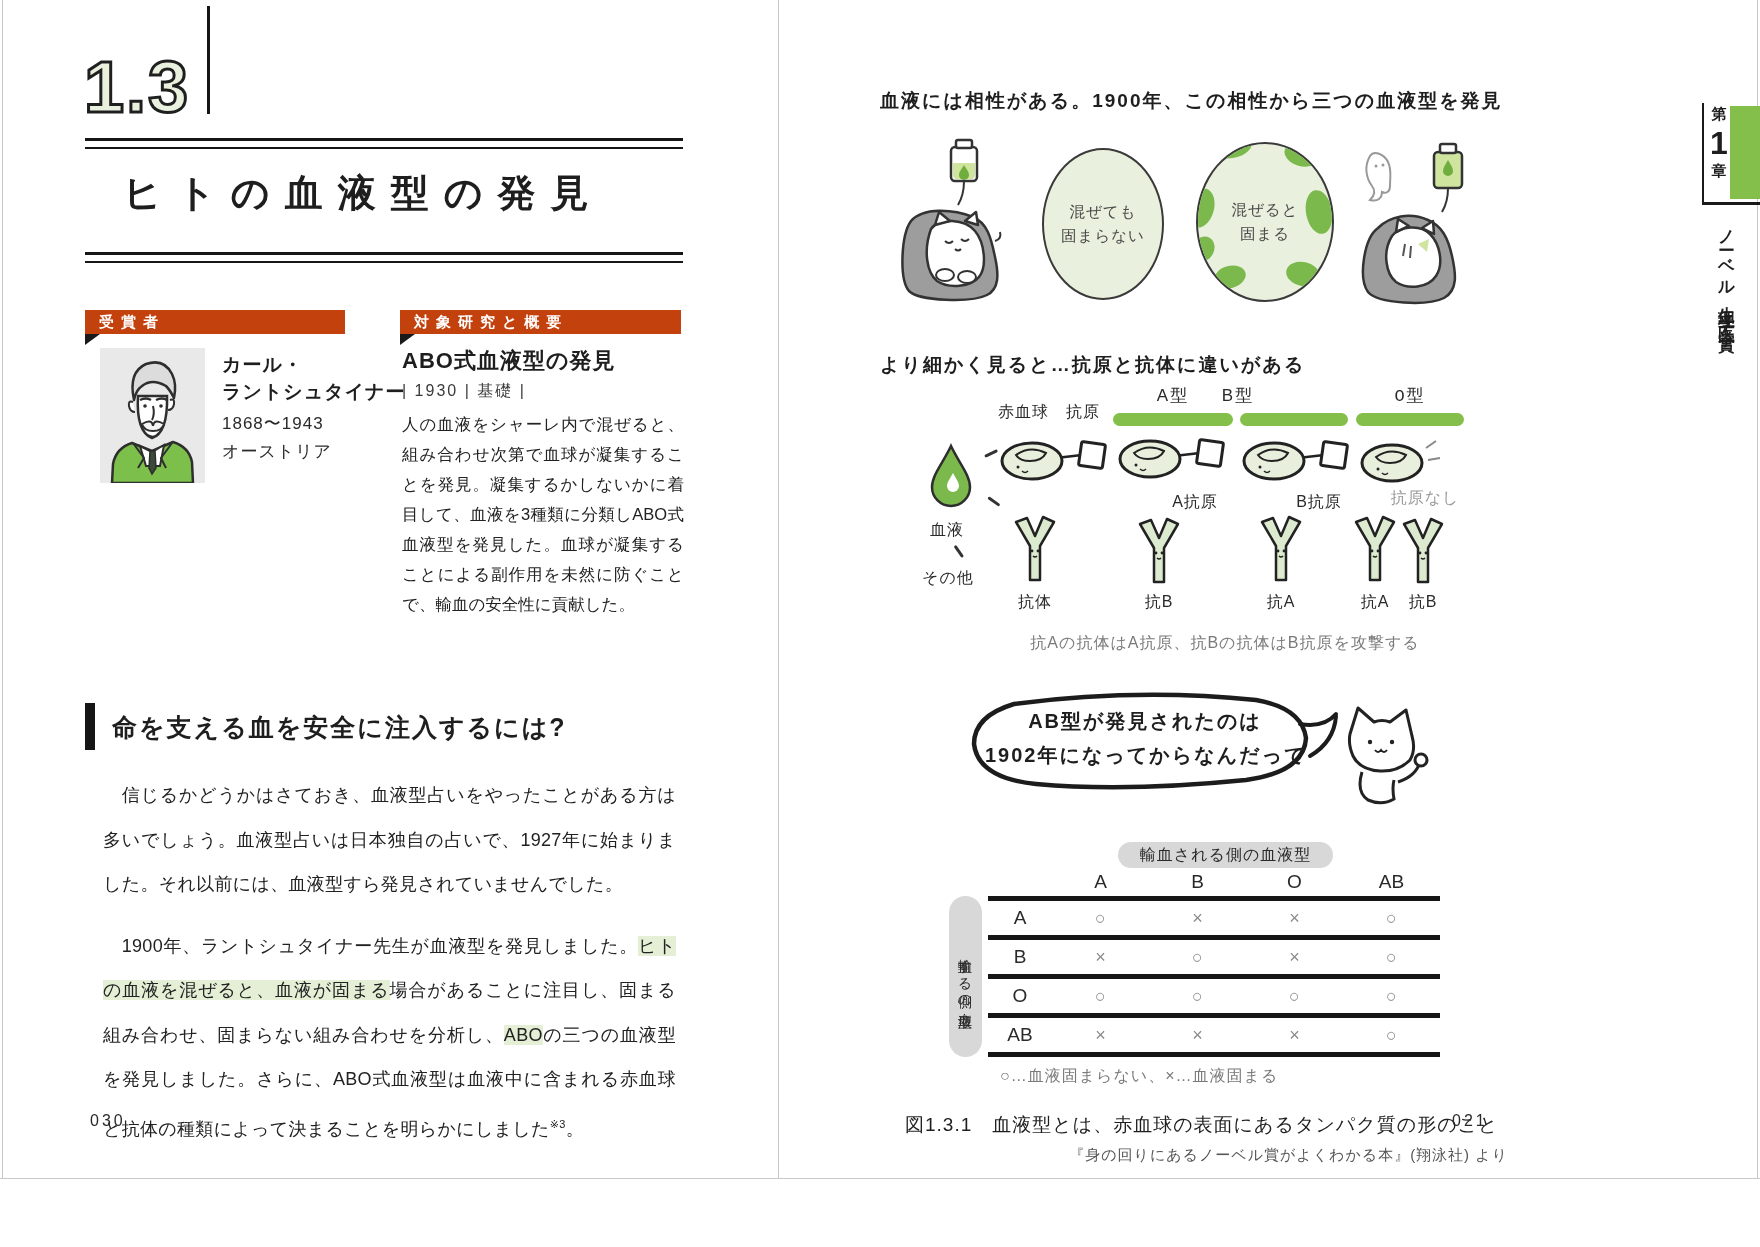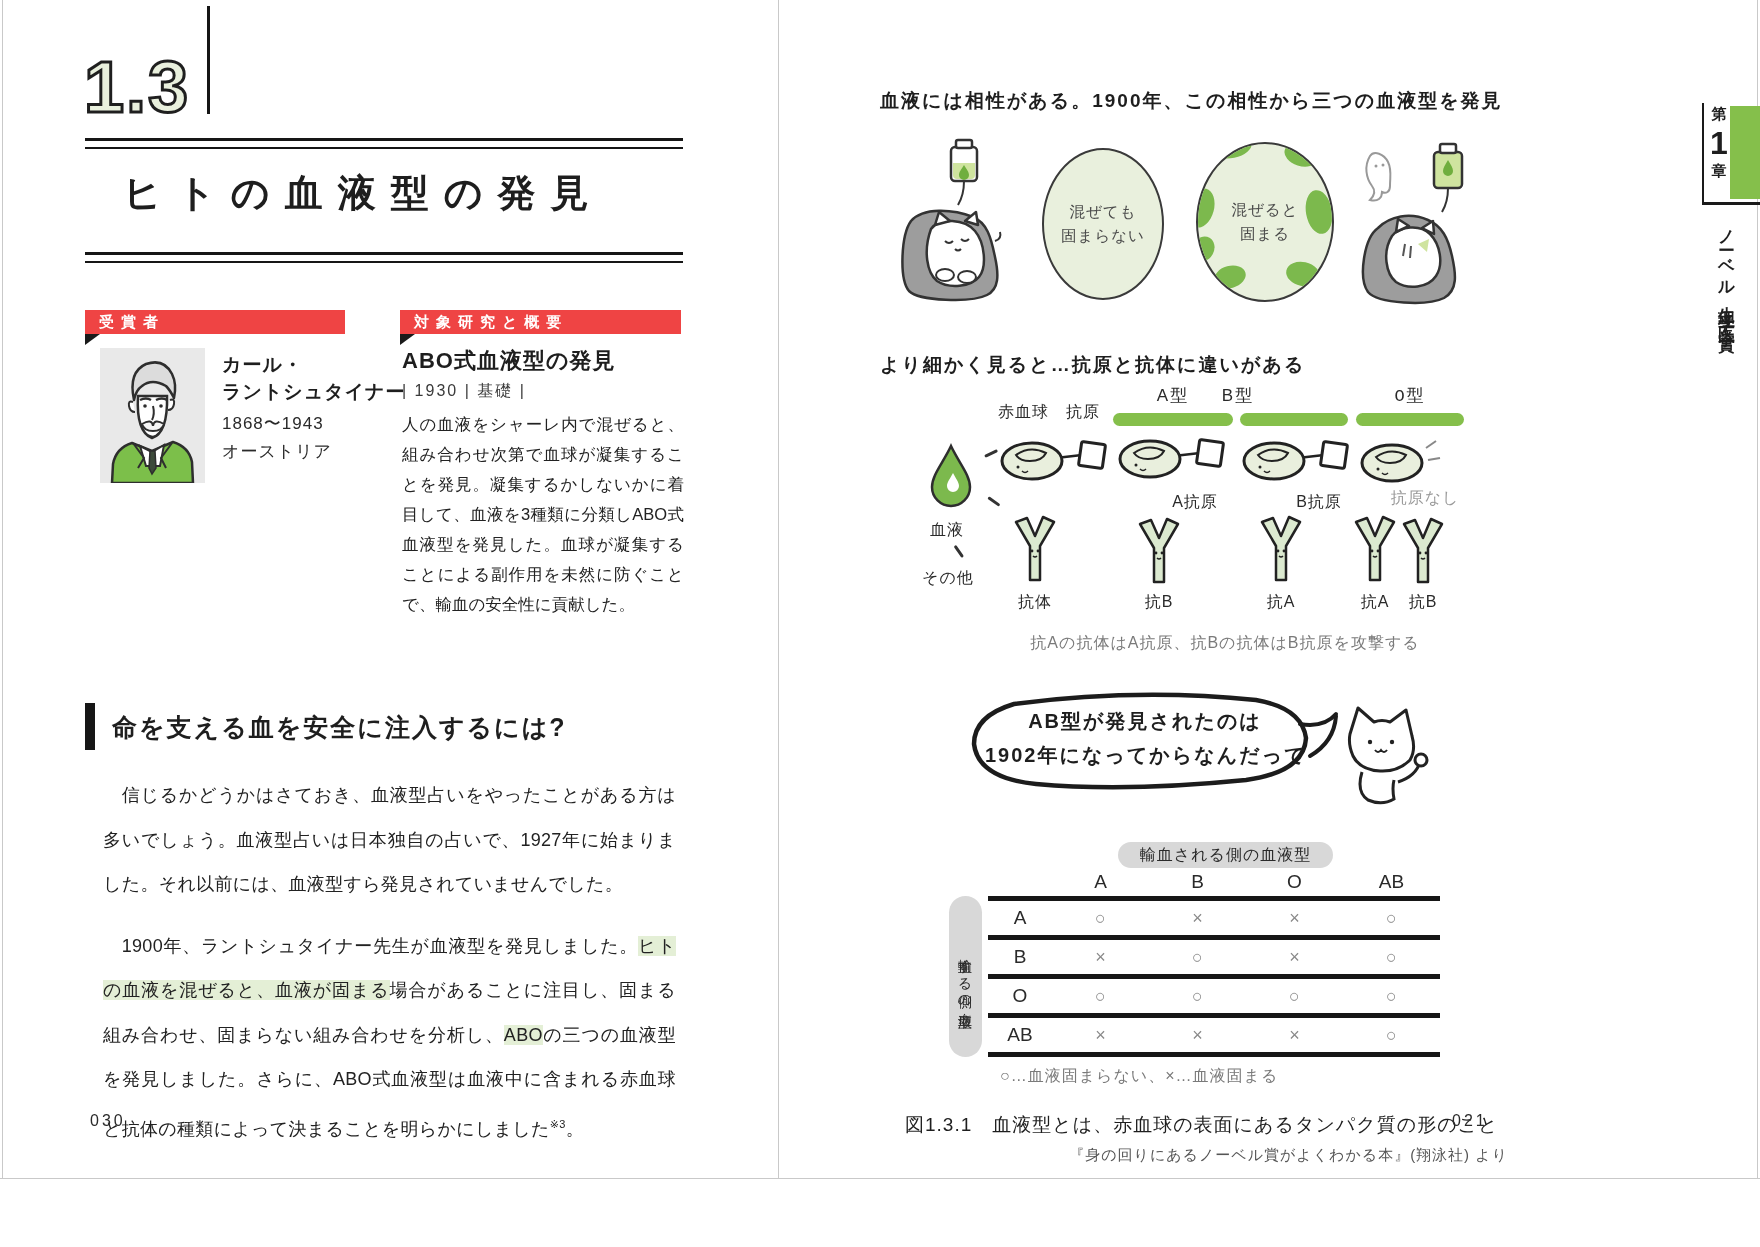--- a/index.html
+++ b/index.html
@@ -5,21 +5,21 @@
   html,body{margin:0;padding:0;background:#fff;}
   .page{position:relative;width:1760px;height:1247px;background:#fff;overflow:hidden;
         font-family:"Liberation Sans","DejaVu Sans",sans-serif;color:#1e1e1e;}
   .abs{position:absolute;}
   .vline{background:#c9c9c9;width:1px;}
   .hline{background:#c9c9c9;height:1px;}
   .double-rule{height:6px;border-top:3.5px solid #161616;border-bottom:2px solid #161616;}
   .sec-num{font-size:72px;font-weight:800;color:#e9f0dd;-webkit-text-stroke:3px #1f1f1f;letter-spacing:2px;}
   .sec-sub{font-size:21px;font-weight:700;letter-spacing:6px;line-height:36px;}
   .page-title{font-size:38px;font-weight:900;letter-spacing:15px;white-space:nowrap;margin-left:40px;}
-  .tag-bar{height:24px;background:#ef4444;color:#fff;font-size:15px;font-weight:700;
+  .tag-bar{height:24px;background:#c2410c;color:#fff;font-size:15px;font-weight:700;
            letter-spacing:7px;line-height:24px;padding-left:14px;box-sizing:border-box;}
   .fold{width:0;height:0;border-top:11px solid #1a1a1a;border-right:15px solid transparent;}
   .name-b{font-size:19px;font-weight:700;letter-spacing:1px;}
   .name-n{font-size:17px;letter-spacing:1px;color:#2a2a2a;}
   .res-title{font-size:22px;font-weight:700;letter-spacing:1px;}
   .res-meta{font-size:16px;color:#3a3a3a;letter-spacing:2px;}
   .res-desc{font-size:16.5px;line-height:30px;text-align:justify;color:#222;}
   .subhead-bar{width:10px;background:#161616;}
   .subhead{font-size:25px;font-weight:900;letter-spacing:2px;}
   .body-text{font-size:18px;line-height:44.5px;letter-spacing:0.3px;text-align:justify;color:#222;}

